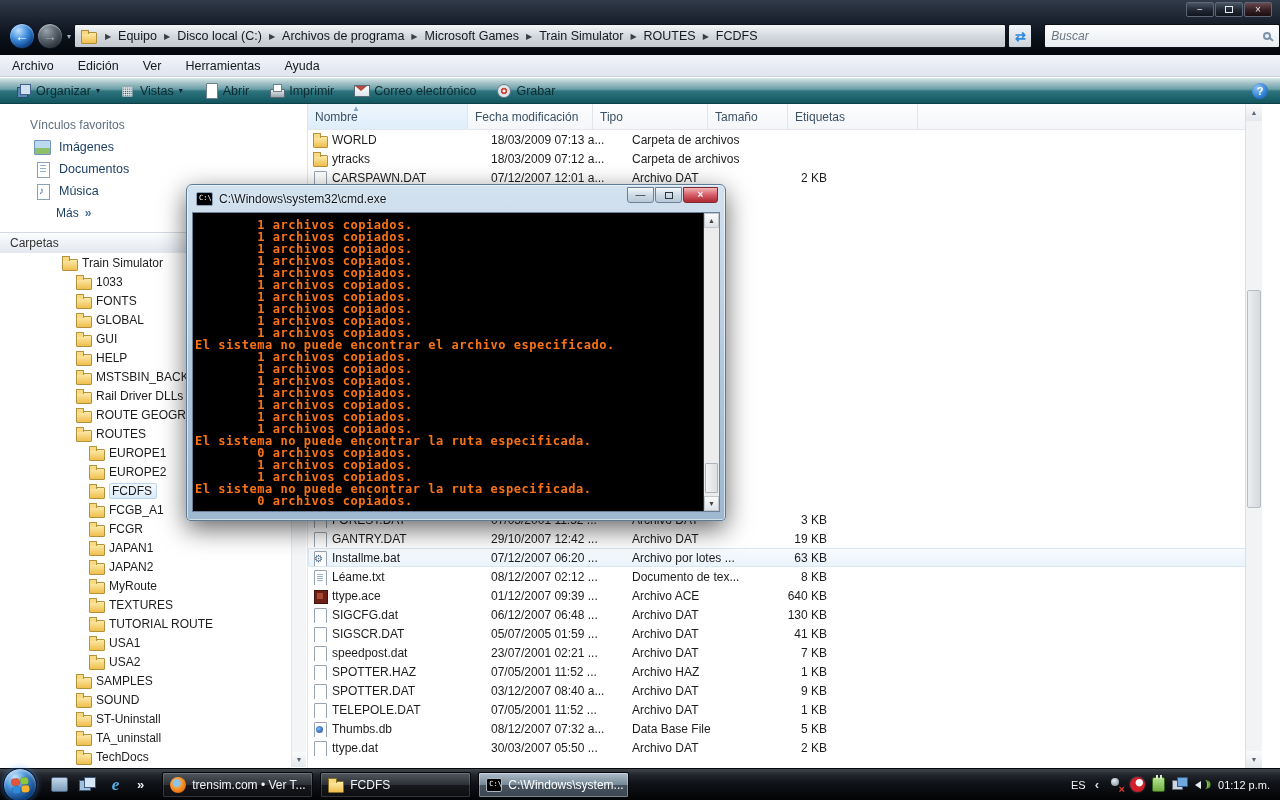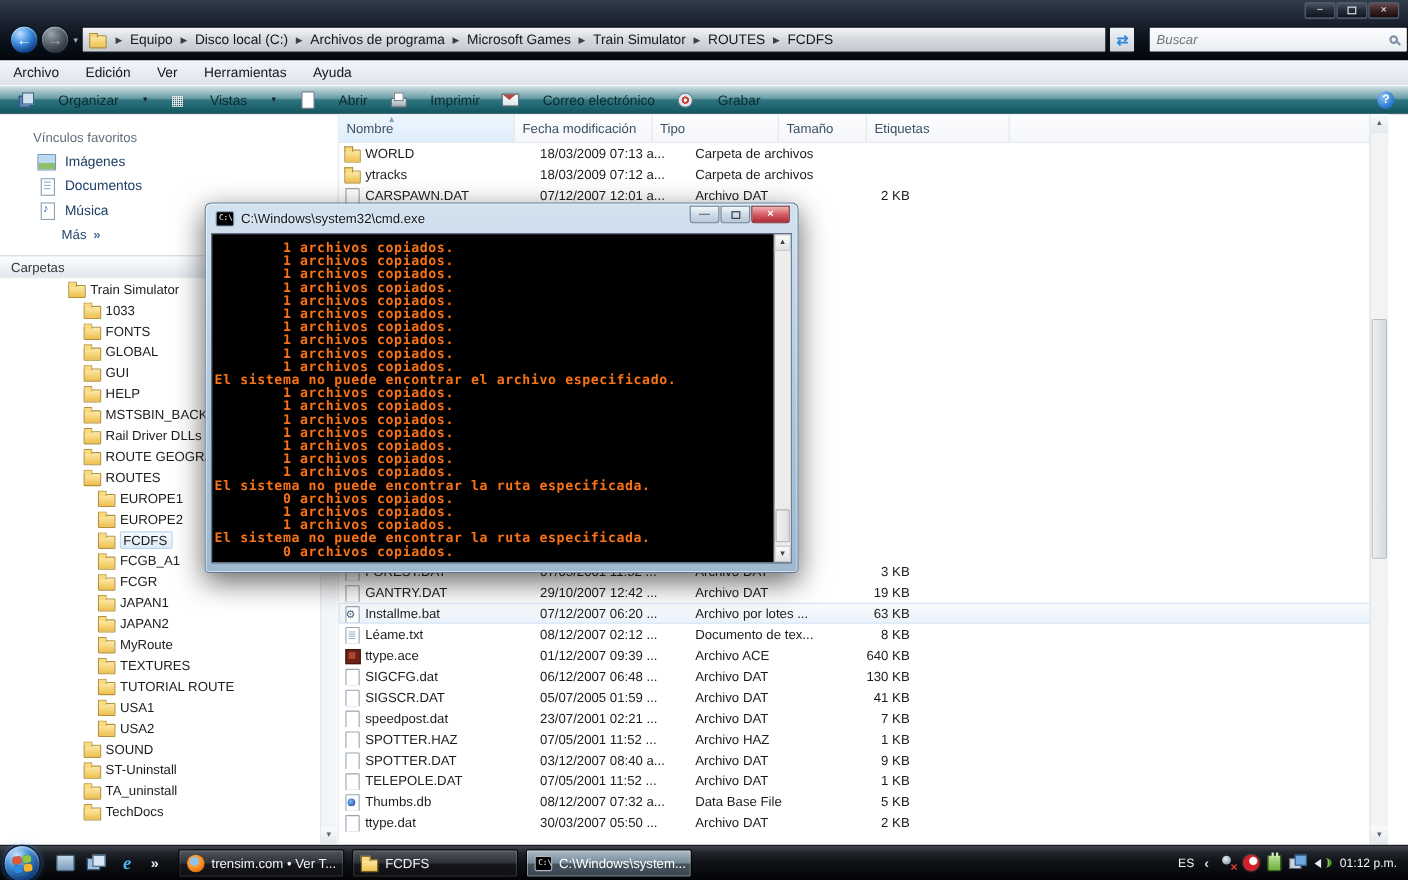--- a/index.html
+++ b/index.html
@@ -48,21 +48,21 @@
                 transform:rotate(45deg); right:-5px; bottom:-2px; border-radius:1px; }
 
   .menubar { position:absolute; left:0; top:55px; width:1280px; height:22px;
              background:linear-gradient(#f3f5fa,#e6eaf3 60%,#dfe4ee); border-bottom:1px solid #cdd2dd;
              display:flex; align-items:flex-end; }
   .menu-item { padding:0 12px; font-size:12.5px; color:#14181d; height:100%; display:flex; align-items:center; }
 
   .cmdbar { position:absolute; left:0; top:78px; width:1280px; height:26px;
             background:linear-gradient(180deg,#d8e6e9 0%,#a9c6cb 18%,#699ea7 45%,#2f747e 52%,#1b636d 80%,#14545e 100%);
             border-bottom:1px solid #0c4049; display:flex; align-items:center; padding-left:6px; }
-  .tb-item { display:flex; align-items:center; gap:22px; padding:0 10px; height:22px; color:#0c2b31;
+  .tb-item { display:flex; align-items:center; gap:5px; padding:0 10px; height:22px; color:#0c2b31;
              font-size:12.5px; white-space:nowrap; }
   .tb-item .tb-caret { display:none; font-size:8px; color:#123; }
   .tb-item.caret .tb-caret { display:inline; }
   .tbi { width:15px; height:15px; position:relative; display:inline-block; }
   .tbi.org::before { content:""; position:absolute; left:1px; top:4px; width:9px; height:9px; background:#5d87b5; border:1px solid #2c4d72; }
   .tbi.org::after  { content:""; position:absolute; left:4px; top:1px; width:9px; height:9px; background:#cfe0f0; border:1px solid #40618a; }
   .tbi.views { font-size:13px; line-height:15px; color:#274; color:#33606c; text-align:center; }
   .tbi.views::before { content:"▦"; color:#eef4f6; text-shadow:0 0 1px #234; }
   .tbi.open::before { content:""; position:absolute; left:3px; top:0; width:10px; height:14px; background:#fff; border:1px solid #6e7f8c; border-radius:1px; }
   .tbi.print::before { content:""; position:absolute; left:1px; top:6px; width:13px; height:7px; background:linear-gradient(#e7ebee,#9aa6b0); border:1px solid #5c6a75; border-radius:1px; }
@@ -505,20 +505,24 @@
             <div class="tnode lv2">
               <span class="fold"></span>
               <span class="tlabel">USA1</span>
             </div>
 
             <div class="tnode lv2">
               <span class="fold"></span>
               <span class="tlabel">USA2</span>
             </div>
 
+            <div class="tnode lv1">
+              <span class="fold"></span>
+              <span class="tlabel">SAMPLES</span>
+            </div>
 
             <div class="tnode lv1">
               <span class="fold"></span>
               <span class="tlabel">SOUND</span>
             </div>
 
             <div class="tnode lv1">
               <span class="fold"></span>
               <span class="tlabel">ST-Uninstall</span>
             </div>

